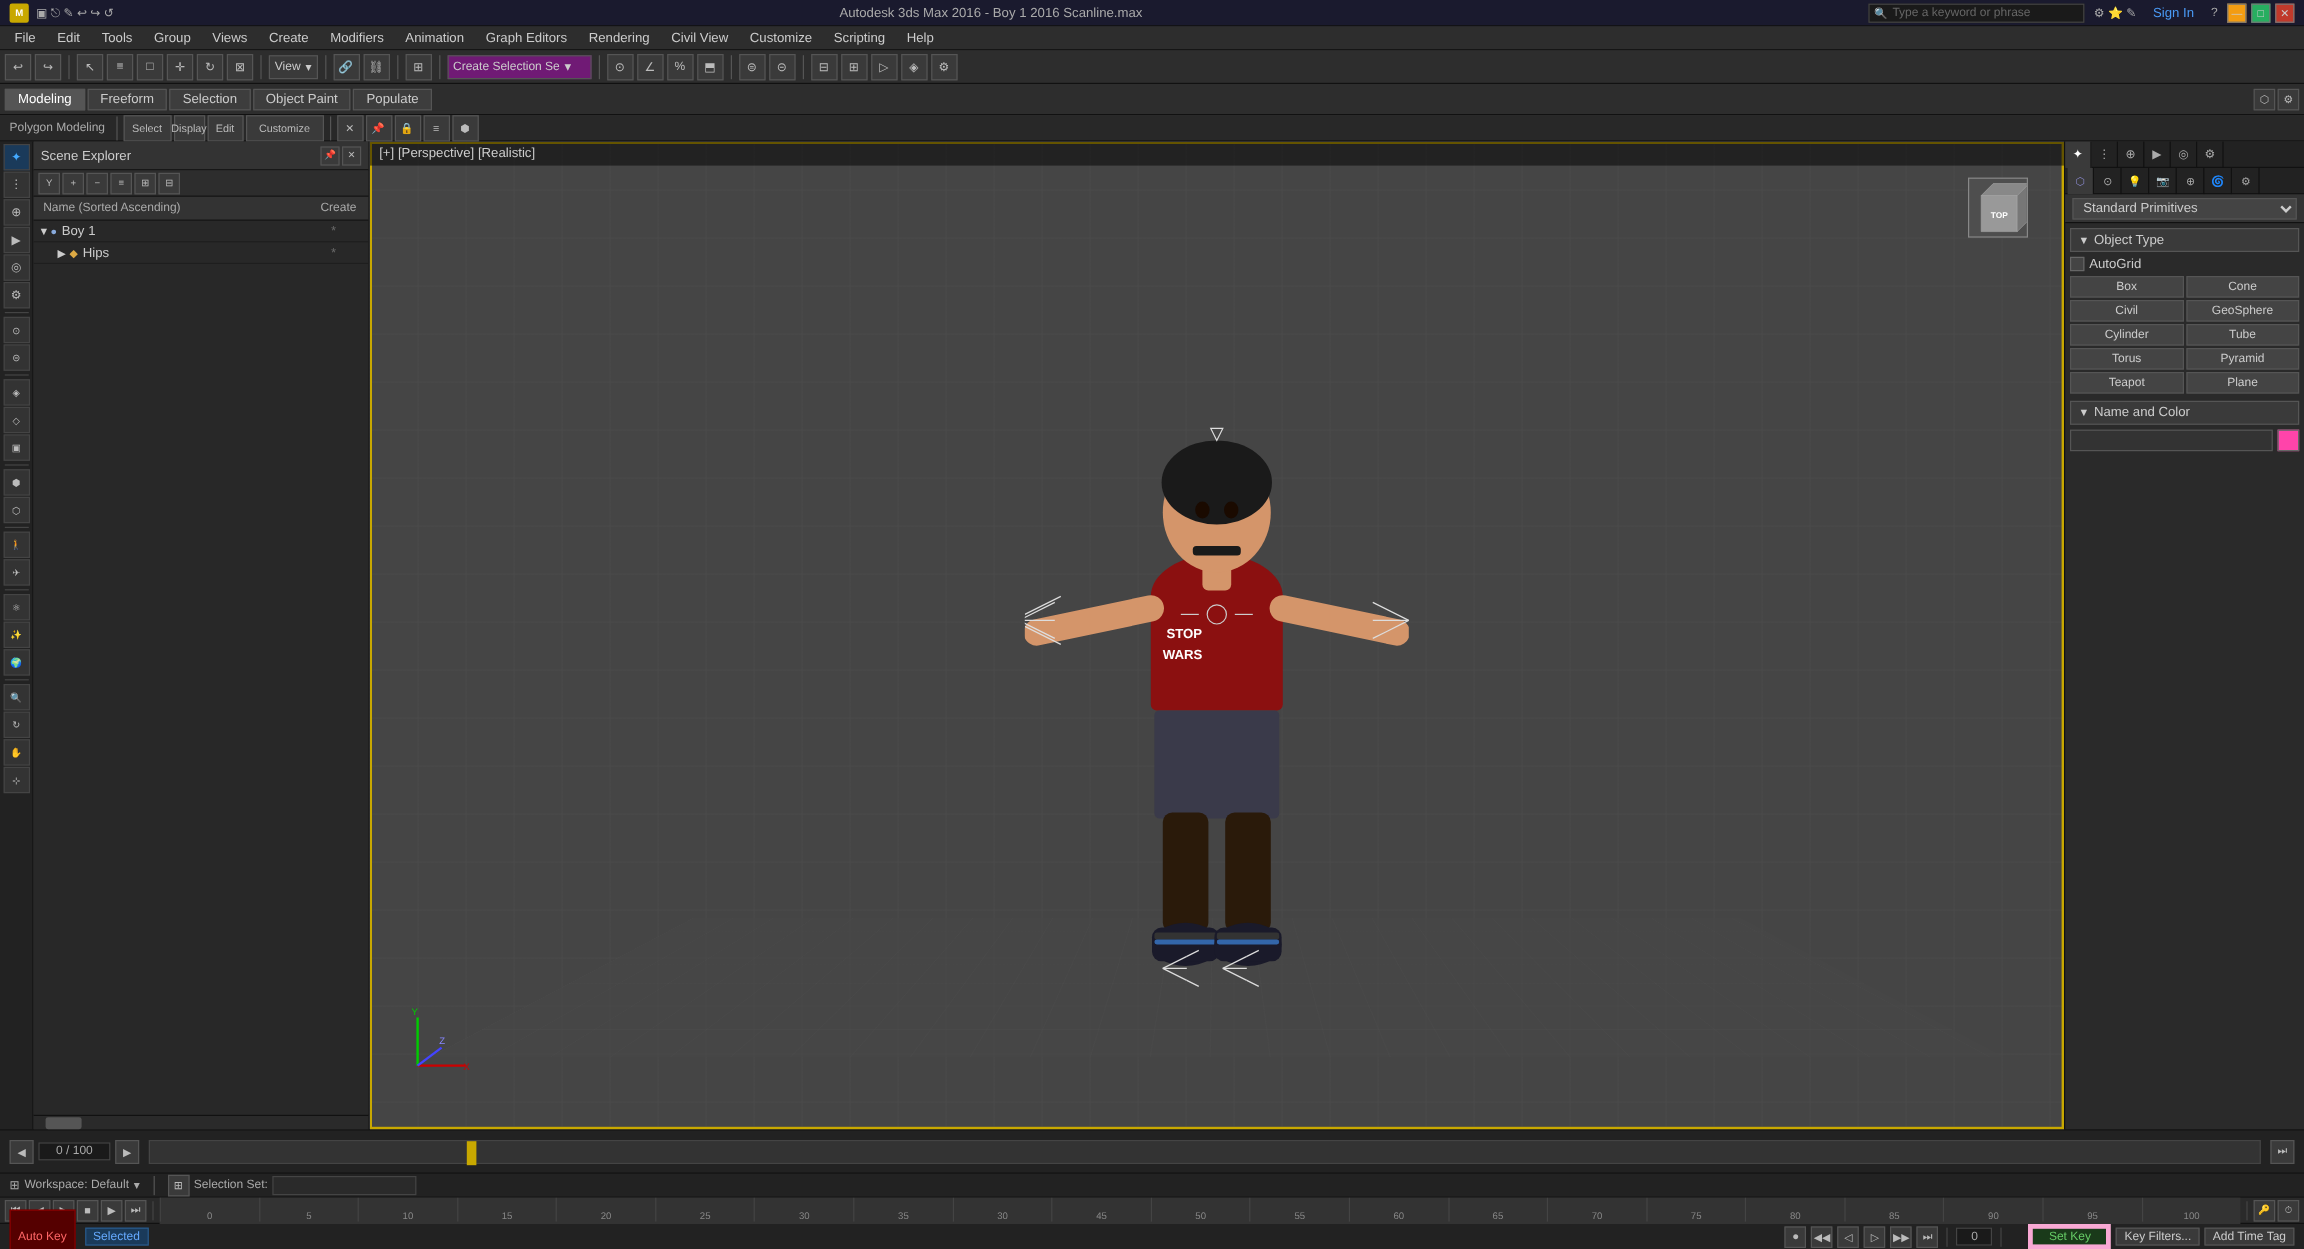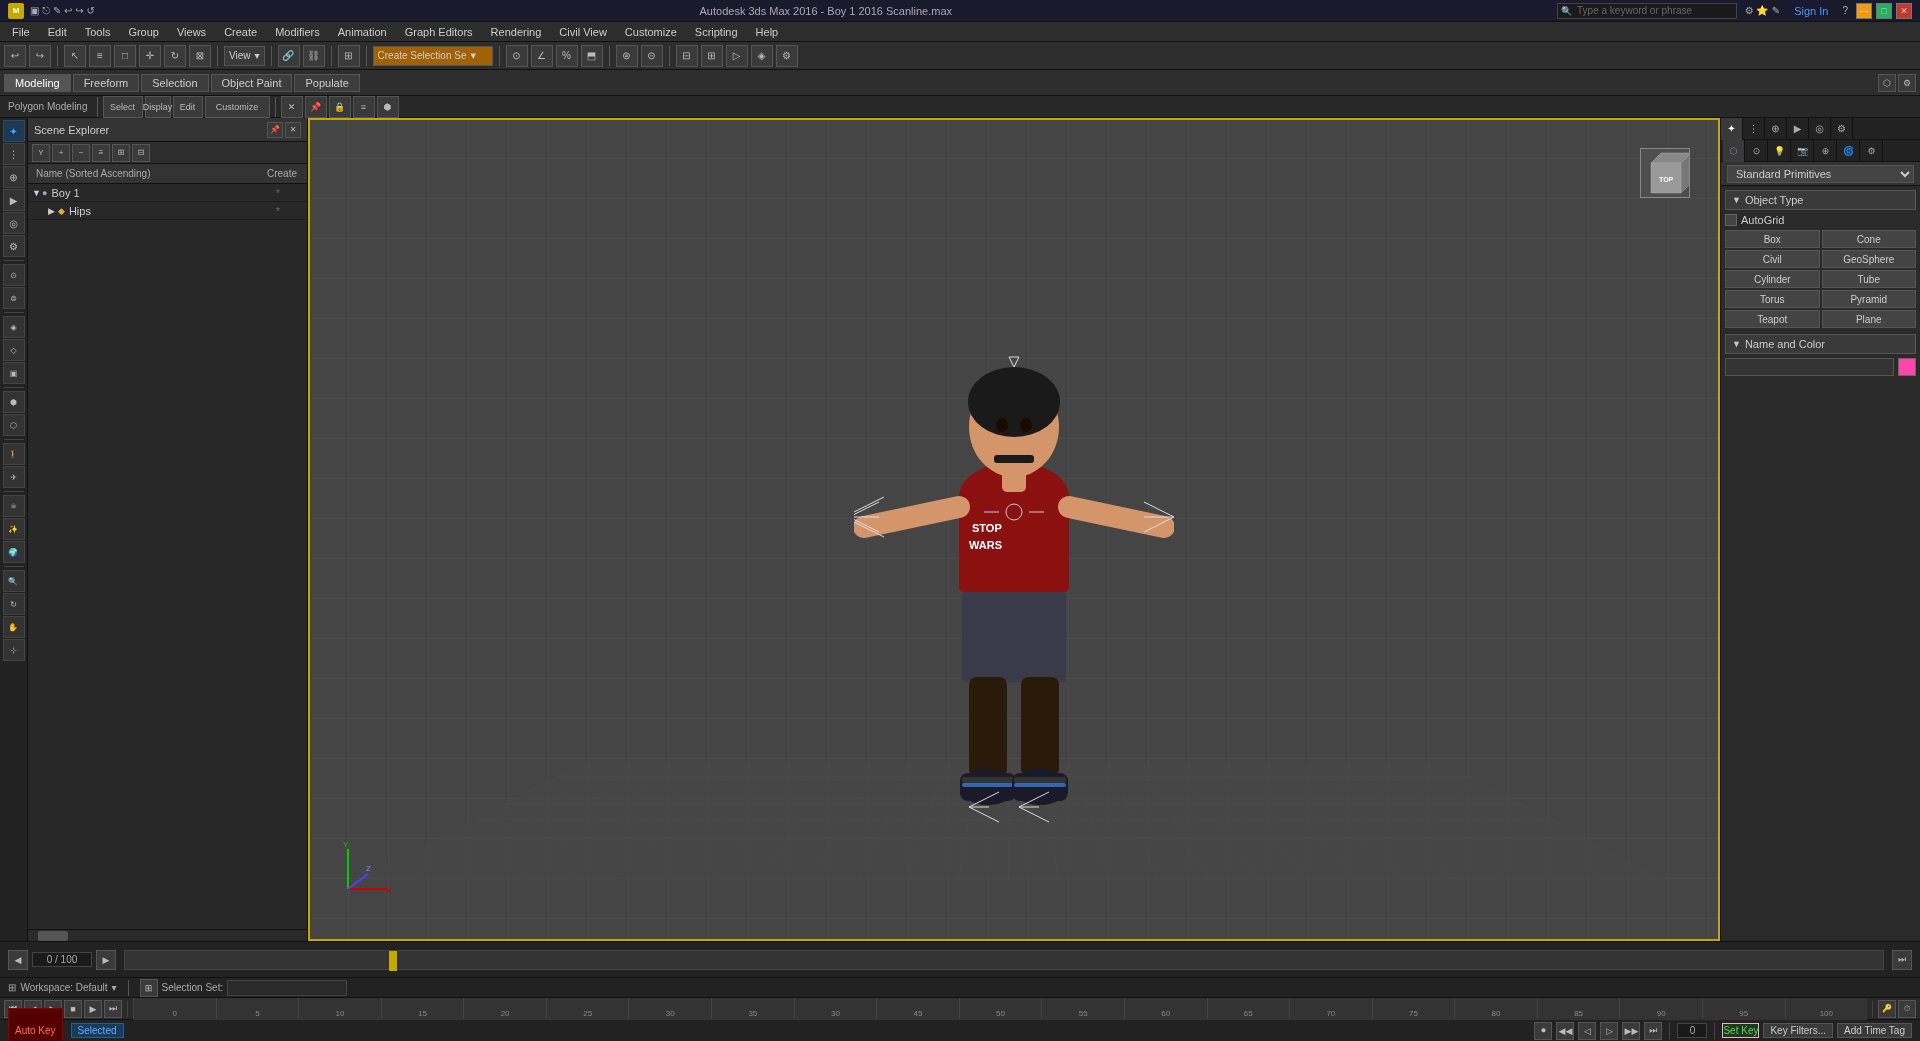--- a/index.html
+++ b/index.html
@@ -567,21 +567,21 @@
     <span style="font-size:10px;">View</span>
     <span>▾</span>
   </div>
   <div class="tb-separator"></div>
   <div class="tb-btn">🔗</div>
   <div class="tb-btn">⛓</div>
   <div class="tb-separator"></div>
   <div class="tb-btn">⊞</div>
   <div class="tb-separator"></div>
 
-  <div style="display:flex;align-items:center;background:#a16207;border:1px solid #555;height:20px;padding:0 4px;min-width:120px;">
+  <div style="display:flex;align-items:center;background:#701a75;border:1px solid #555;height:20px;padding:0 4px;min-width:120px;">
     <span style="font-size:10px;color:#ccc;">Create Selection Se</span>
     <span style="margin-left:4px;">▾</span>
   </div>
   <div class="tb-separator"></div>
   <div class="tb-btn">⊙</div>
   <div class="tb-btn">∠</div>
   <div class="tb-btn">%</div>
   <div class="tb-btn">⬒</div>
   <div class="tb-separator"></div>
   <div class="tb-btn">⊜</div>
@@ -693,20 +693,23 @@
       <div class="scrollbar-thumb"></div>
     </div>
   </div>
 
   <div id="viewport">
     <div id="viewport-border"></div>
     <div id="viewport-grid"></div>
 
     <div id="viewport-floor"></div>
 
+    <div id="viewport-header">
+      <span>[+] [Perspective] [Realistic]</span>
+    </div>
 
     <div id="viewport-compass">
       <div class="compass-cube">
         <svg width="50" height="50">
 
           <polygon points="10,15 40,15 50,5 20,5" fill="#888" stroke="#aaa" stroke-width="0.5"></polygon>
           <polygon points="10,15 40,15 40,45 10,45" fill="#999" stroke="#aaa" stroke-width="0.5"></polygon>
           <polygon points="40,15 50,5 50,35 40,45" fill="#777" stroke="#aaa" stroke-width="0.5"></polygon>
           <text x="18" y="34" fill="#fff" font-size="7" font-weight="bold">TOP</text>
         </svg>
@@ -989,21 +992,21 @@
   <div style="margin-left:auto;display:flex;gap:4px;align-items:center;">
     <div class="pb-btn">⏺</div>
     <div class="pb-btn">◀◀</div>
     <div class="pb-btn">◁</div>
     <div class="pb-btn">▷</div>
     <div class="pb-btn">▶▶</div>
     <div class="pb-btn">⏭</div>
     <div class="pb-separator"></div>
     <div style="background:#1a1a1a;border:1px solid #444;padding:1px 6px;color:#aaa;font-size:10px;min-width:30px;text-align:center;">0</div>
     <div class="pb-separator"></div>
-    <div style="background:#1a3a1a;border:1px solid #f9a8d4;padding:1px 0;color:#66cc66;font-size:10px;cursor:pointer;">
+    <div style="background:#1a3a1a;border:4px solid #f9a8d4;padding:1px 13px;color:#66cc66;font-size:10px;cursor:pointer;margin-left:15px;">
       <span>Set Key</span>
     </div>
     <div style="background:#3a3a3a;border:1px solid #555;padding:1px 6px;color:#ccc;font-size:10px;cursor:pointer;">
       <span>Key Filters...</span>
     </div>
     <div style="background:#3a3a3a;border:1px solid #555;padding:1px 6px;color:#ccc;font-size:10px;cursor:pointer;">
       <span>Add Time Tag</span>
     </div>
   </div>
 </div>

